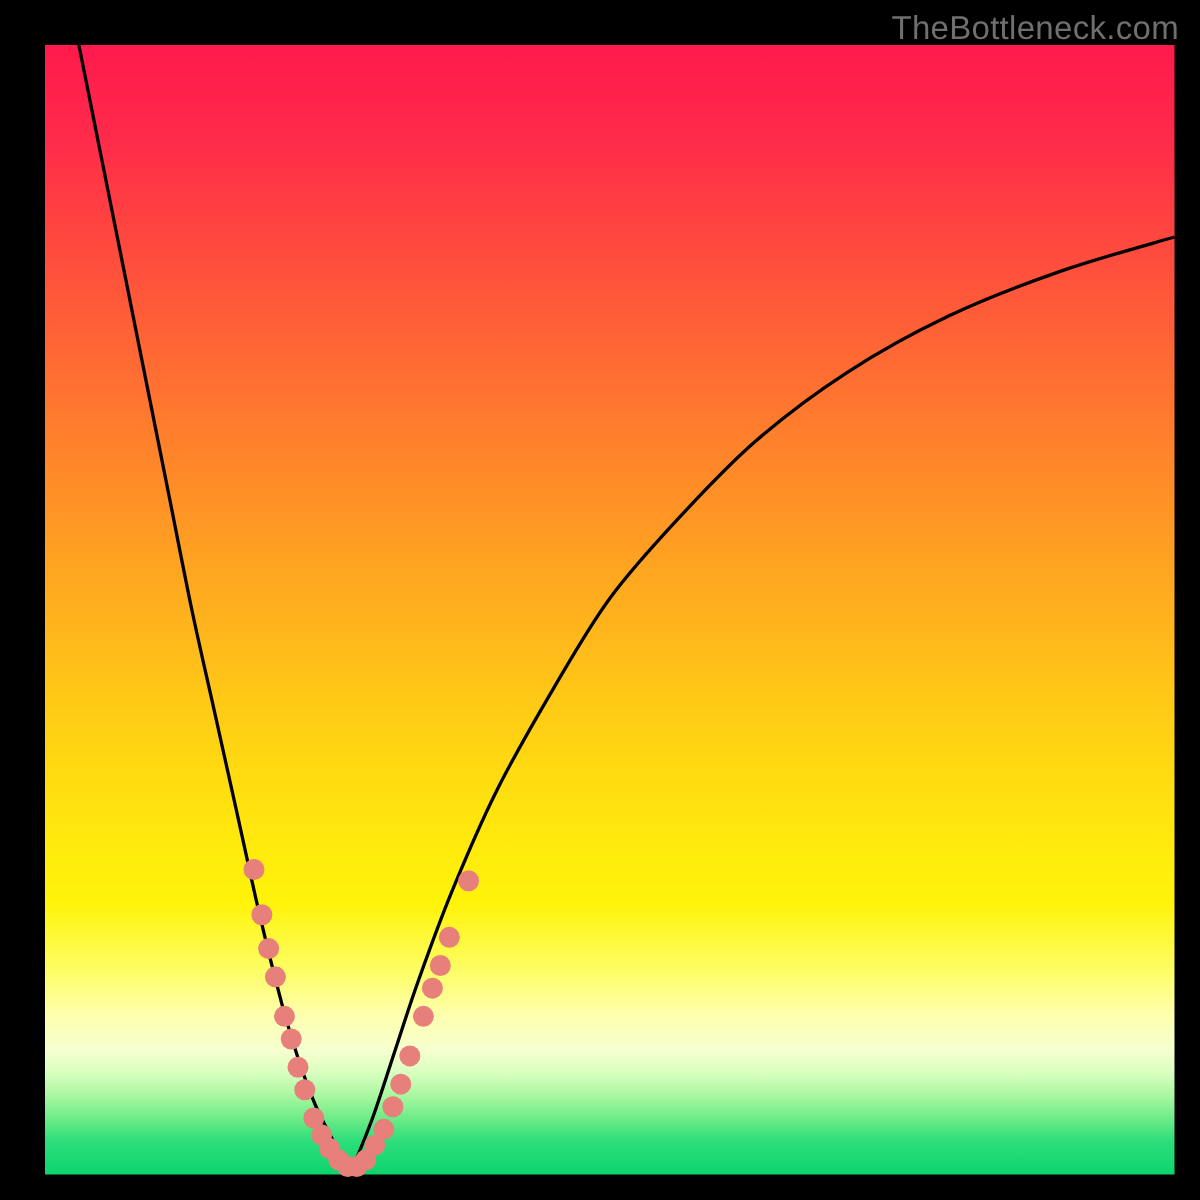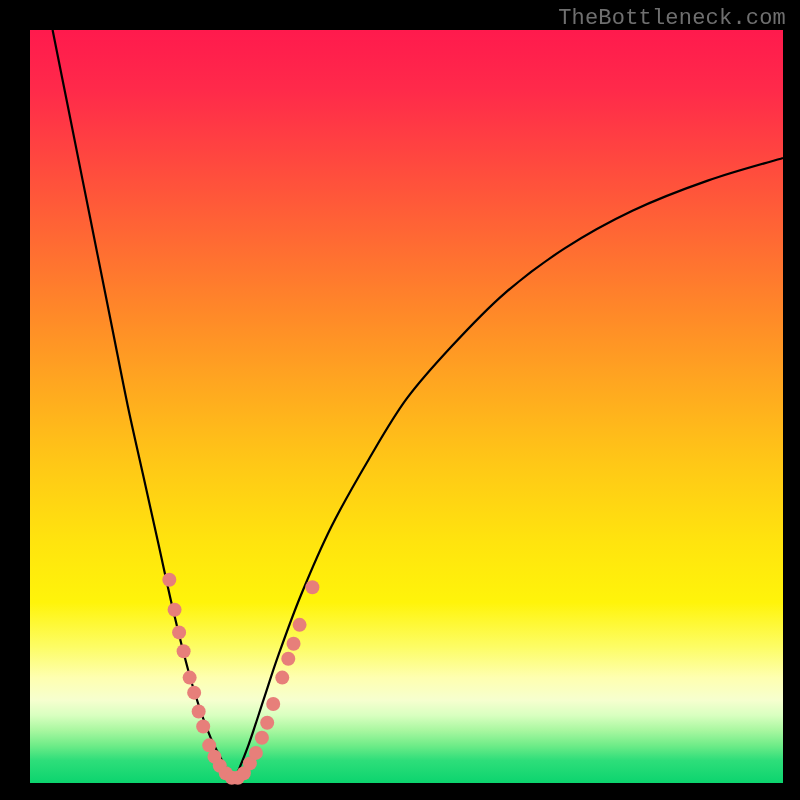--- a/index.html
+++ b/index.html
@@ -46,21 +46,20 @@
   }
   .watermark {
     position: absolute;
     top: 6px;
     right: 14px;
     color: #6f6f6f;
     font-size: 22px;
     letter-spacing: 0.2px;
     font-weight: 500;
     user-select: none;
-    font-family: Liberation Mono, monospace;
   }
   svg.curve {
     position: absolute;
     left: 0;
     top: 0;
     width: 753px;
     height: 753px;
     overflow: visible;
   }
 </style>

